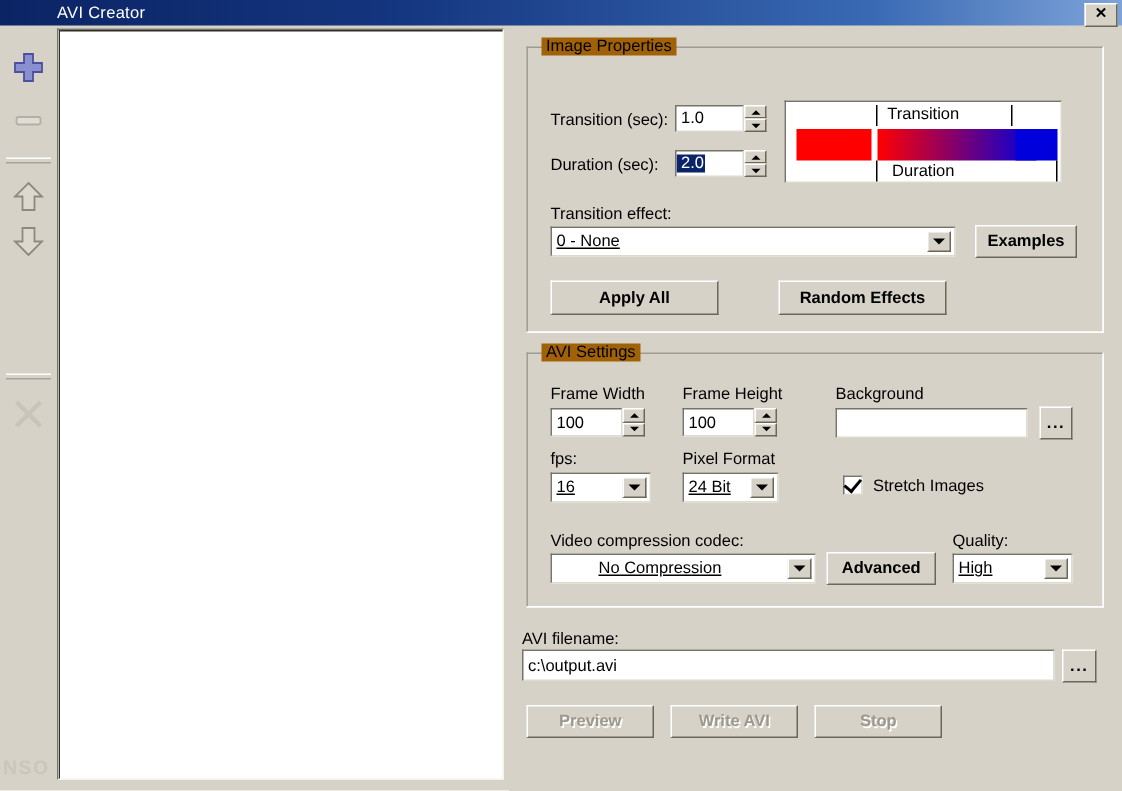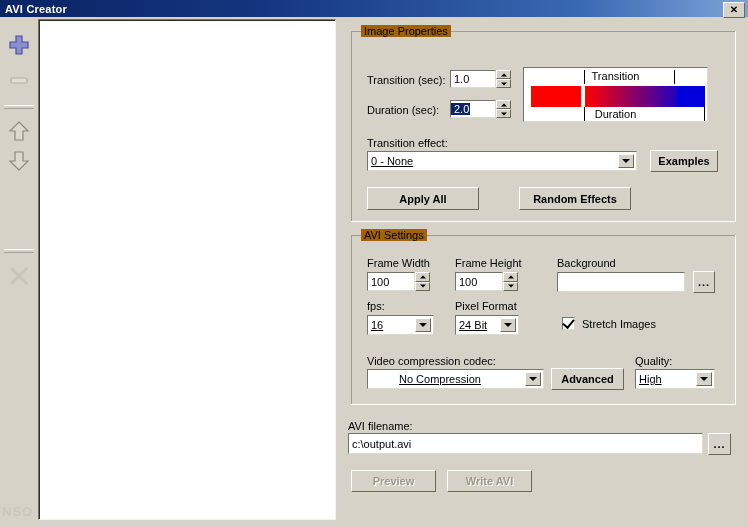--- a/index.html
+++ b/index.html
@@ -24,25 +24,26 @@
   #titlebar {
     position: absolute;
     left: 0; top: 0;
     width: 748px; height: 17px;
     background: linear-gradient(to right, #0b2464 0%, #14357f 35%, #3a6ab4 78%, #7ea3d8 100%);
     display: flex;
     align-items: center;
   }
   #titlebar .title-text {
     color: #ffffff;
-    font-weight: bold;
+    font-weight: normal;
     font-size: 11px;
     padding-left: 5px;
     letter-spacing: 0.2px;
     white-space: nowrap;
+    margin-left: 33px;
   }
   #close-btn {
     position: absolute;
     right: 3px; top: 2px;
     width: 20px; height: 14px;
     background: #d6d2c8;
     border-top: 1px solid #ffffff;
     border-left: 1px solid #ffffff;
     border-right: 1px solid #6b6858;
     border-bottom: 1px solid #6b6858;
@@ -472,14 +473,17 @@
   <div class="btn dots" style="left:708px; top:433px; width:23px; height:22px;">
     <span>...</span>
   </div>
 
   <div class="btn disabled" style="left:351px; top:470px; width:85px; height:22px;">
     <span>Preview</span>
   </div>
   <div class="btn disabled" style="left:447px; top:470px; width:85px; height:22px;">
     <span>Write AVI</span>
   </div>
+  <div class="btn disabled" style="left:543px; top:470px; width:85px; height:22px;">
+    <span>Stop</span>
+  </div>
 
 </div>
 
 </body></html>

